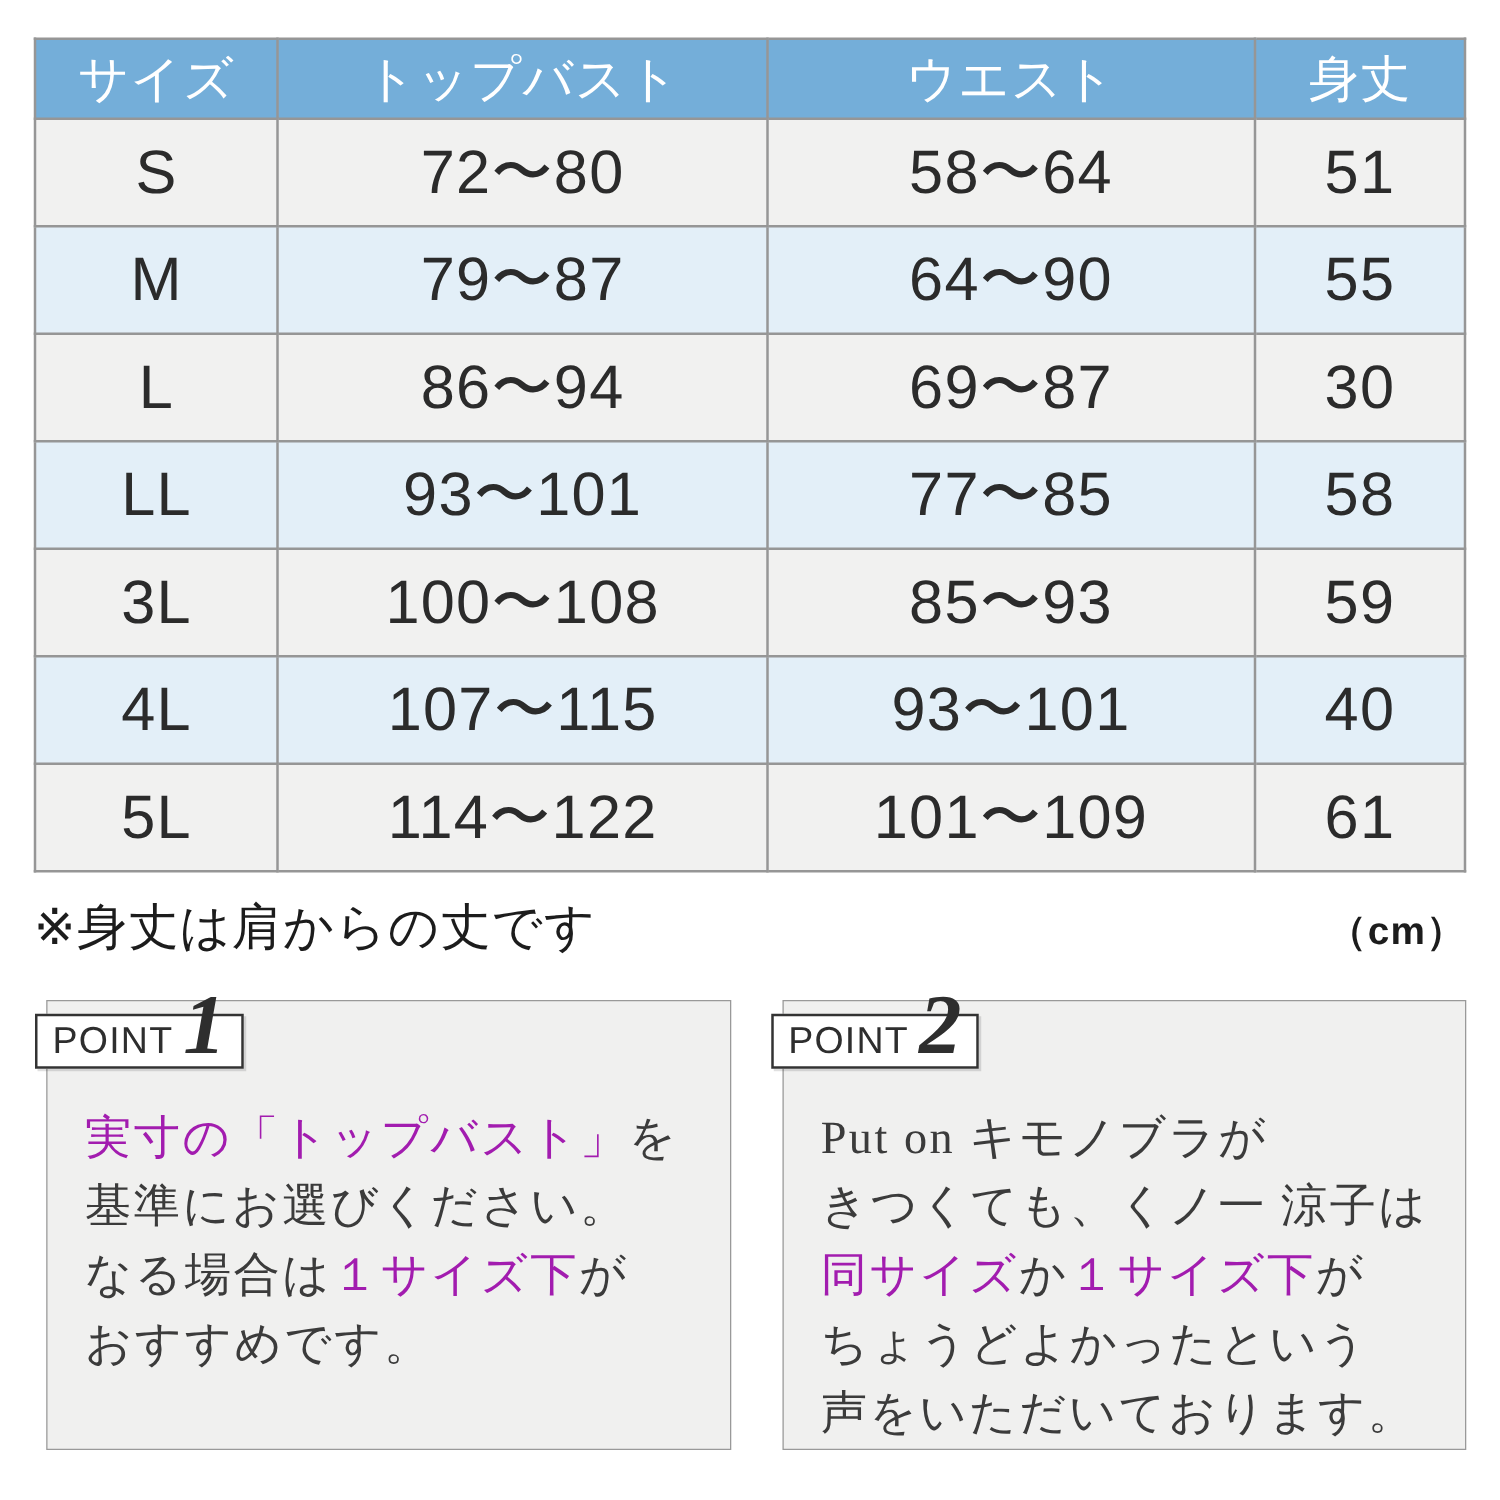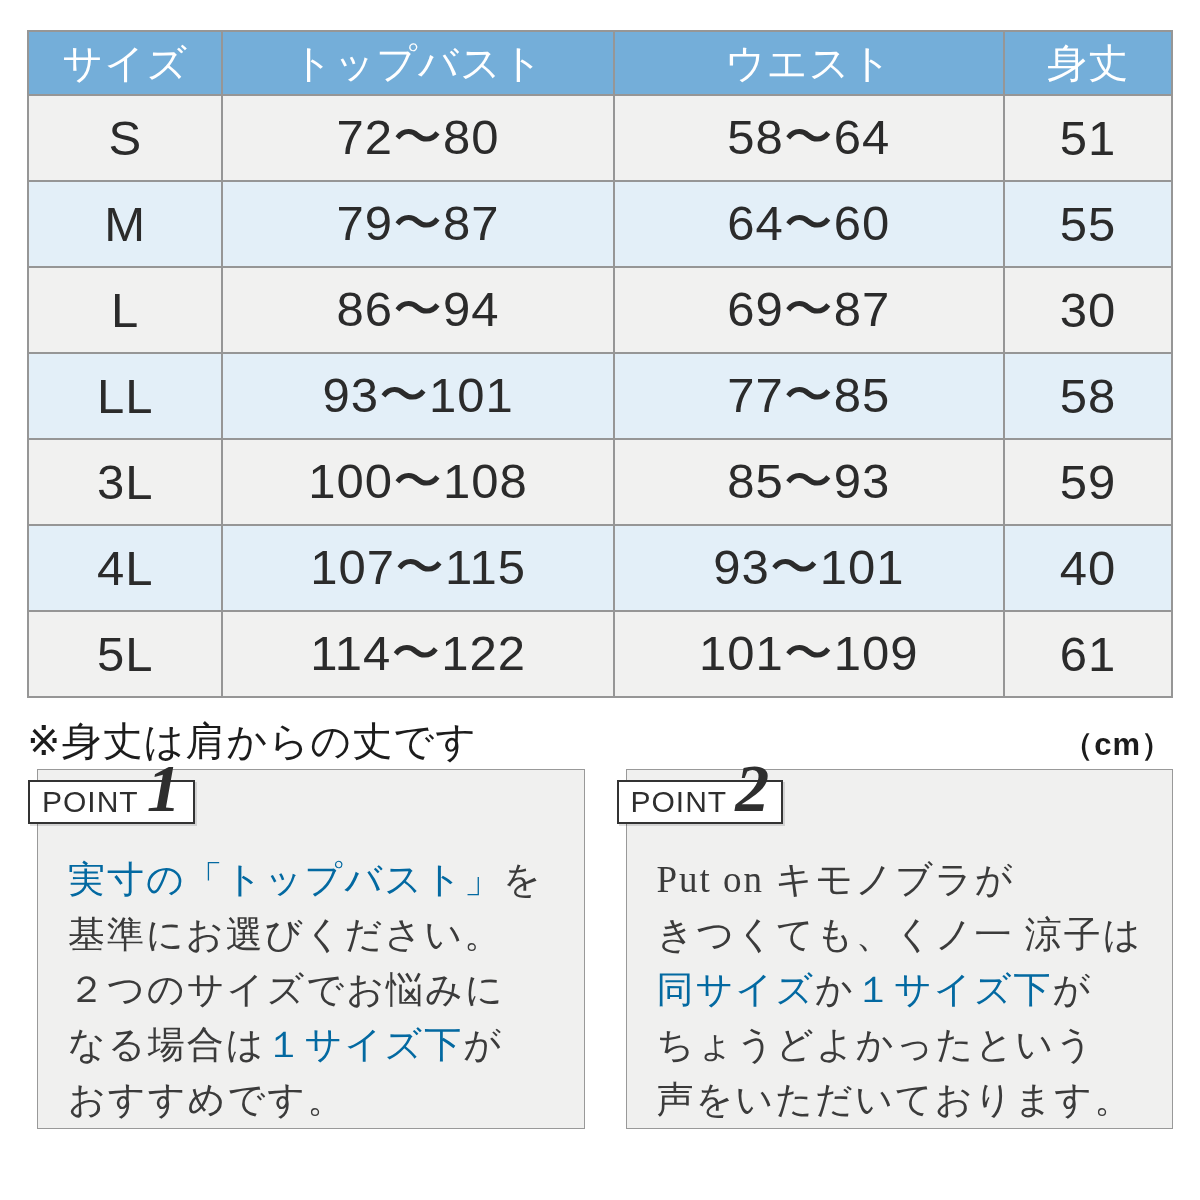--- a/index.html
+++ b/index.html
@@ -48,20 +48,21 @@
     margin-top:16px;
     color:#1c1c1c;
   }
   .footnote .note{font-size:40px;letter-spacing:1px;}
   .footnote .unit{font-size:31px;letter-spacing:1px;font-weight:bold;}
 
   
   .points{
     display:flex;
     gap:31px;
+    margin-top:31px;
   }
   .point-box{
     position:relative;
     flex:1;
     margin-left:10px;
     height:360px;
     box-sizing:border-box;
     background:#F0F0EF;
     border:1px solid #999999;
     padding:82px 20px 0 30px;
@@ -97,21 +98,21 @@
     margin-left:8px;
     margin-right:-4px;
   }
   .point-text{
     font-family:"Liberation Serif","DejaVu Serif",serif;
     font-size:37px;
     line-height:55px;
     letter-spacing:2px;
     color:#3b3b3b;
   }
-  .point-text .accent{color:#0369a1;}
+  .point-text .accent{color:#a21caf;}
 </style>
 </head>
 <body>
 
 <div class="page">
 
   <table class="size-table">
     <colgroup>
       <col style="width:17%">
       <col style="width:34.2%">
@@ -129,21 +130,21 @@
     <tbody id="table-body">
         <tr class="row-gray">
           <td>S</td>
           <td>72〜80</td>
           <td>58〜64</td>
           <td>51</td>
         </tr>
         <tr class="row-blue">
           <td>M</td>
           <td>79〜87</td>
-          <td>64〜60</td>
+          <td>64〜90</td>
           <td>55</td>
         </tr>
         <tr class="row-gray">
           <td>L</td>
           <td>86〜94</td>
           <td>69〜87</td>
           <td>30</td>
         </tr>
         <tr class="row-blue">
           <td>LL</td>
@@ -180,21 +181,20 @@
   <div class="points">
 
     <section class="point-box">
       <div class="point-label">
         <span class="point-word">POINT</span>
         <span class="point-num">1</span>
       </div>
       <div class="point-text" id="point-text-0">
           <div><span class="accent">実寸の「トップバスト」</span><span>を</span></div>
           <div><span>基準にお選びください。</span></div>
-          <div><span>２つのサイズでお悩みに</span></div>
           <div><span>なる場合は</span><span class="accent">１サイズ下</span><span>が</span></div>
           <div><span>おすすめです。</span></div>
         </div>
     </section>
 
     <section class="point-box">
       <div class="point-label">
         <span class="point-word">POINT</span>
         <span class="point-num">2</span>
       </div>

